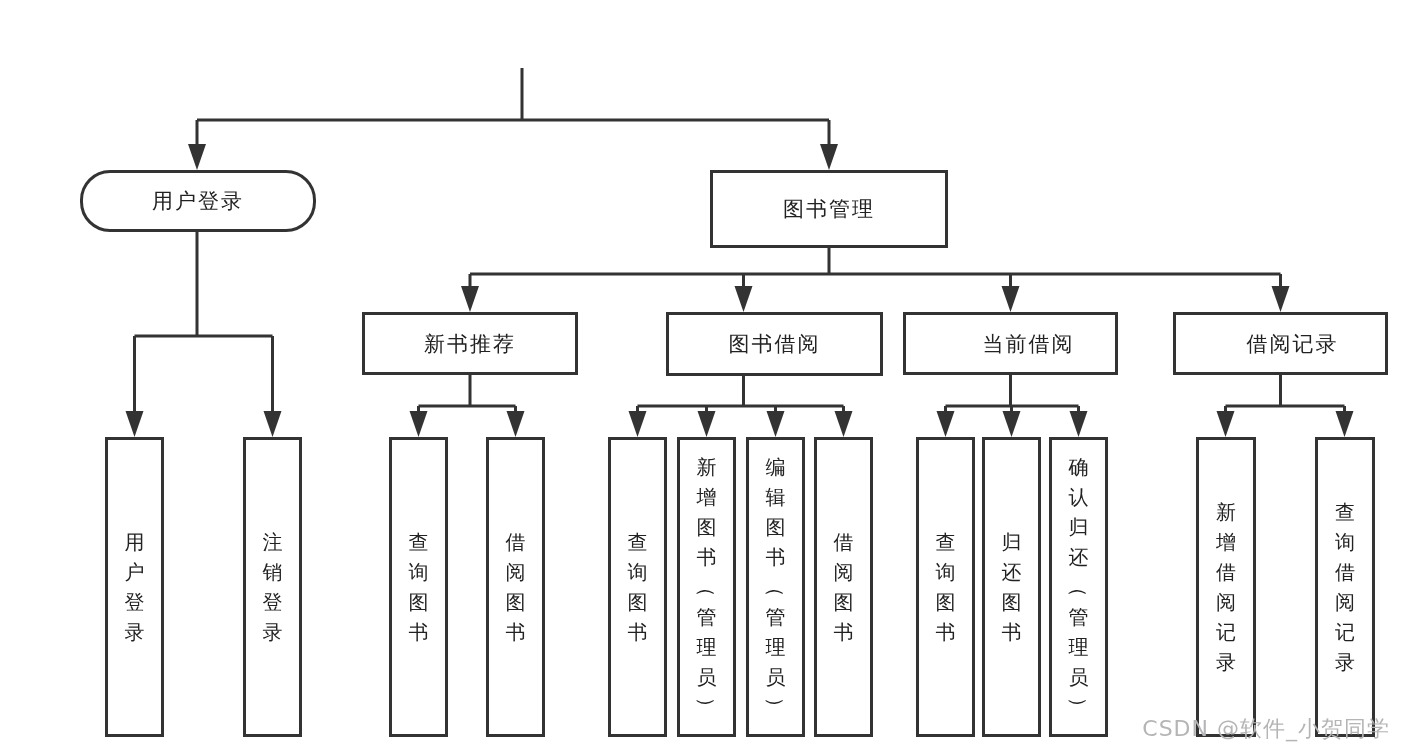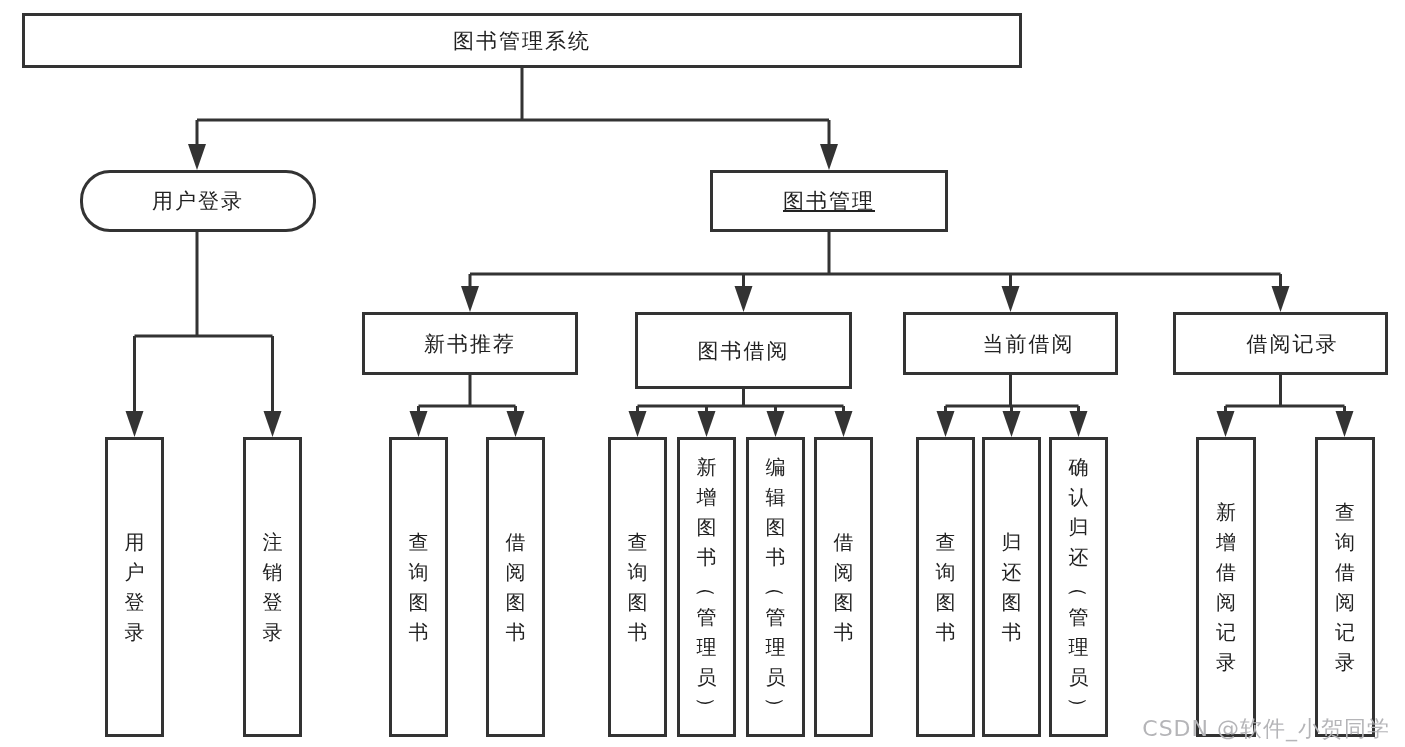--- a/index.html
+++ b/index.html
@@ -67,27 +67,26 @@
         <polygon points="1002.5,411 1020.5,411 1011.5,437" fill="#333333"></polygon>
         <polygon points="1069.5,411 1087.5,411 1078.5,437" fill="#333333"></polygon>
       </g>
       <g>
         <path d="M1280.5 375 V406 M1225.5 406 H1344.5 M1225.5 406 V414 M1344.5 406 V414 " stroke="#333333" stroke-width="3" fill="none"></path>
         <polygon points="1216.5,411 1234.5,411 1225.5,437" fill="#333333"></polygon>
         <polygon points="1335.5,411 1353.5,411 1344.5,437" fill="#333333"></polygon>
       </g>
     </svg>
 
-  <div class="node" style="left:22px; top:13px; width:1000px; height:55px;">图书管理系统</div>
 
   <div class="node" style="left:80px; top:170px; width:236px; height:62px;border-radius:30px;">用户登录</div>
-  <div class="node" style="left:710px; top:170px; width:238px; height:62px;text-decoration:underline;">图书管理</div>
+  <div class="node" style="left:710px; top:170px; width:238px; height:78px;">图书管理</div>
 
   <div class="node" style="left:362px; top:312px; width:216px; height:63px;text-align:center;">新书推荐</div>
-  <div class="node" style="left:635px; top:312px; width:217px; height:77px;">图书借阅</div>
+  <div class="node" style="left:666px; top:312px; width:217px; height:64px;">图书借阅</div>
   <div class="node" style="left:903px; top:312px; width:215px; height:63px;padding-left:36px;">当前借阅</div>
   <div class="node" style="left:1173px; top:312px; width:215px; height:63px;padding-left:24px;">借阅记录</div>
 
   <div class="leaf" style="left:105px;">
     <div class="vlabel">
         <span class="vchar">用</span>
         <span class="vchar">户</span>
         <span class="vchar">登</span>
         <span class="vchar">录</span>
       </div>

